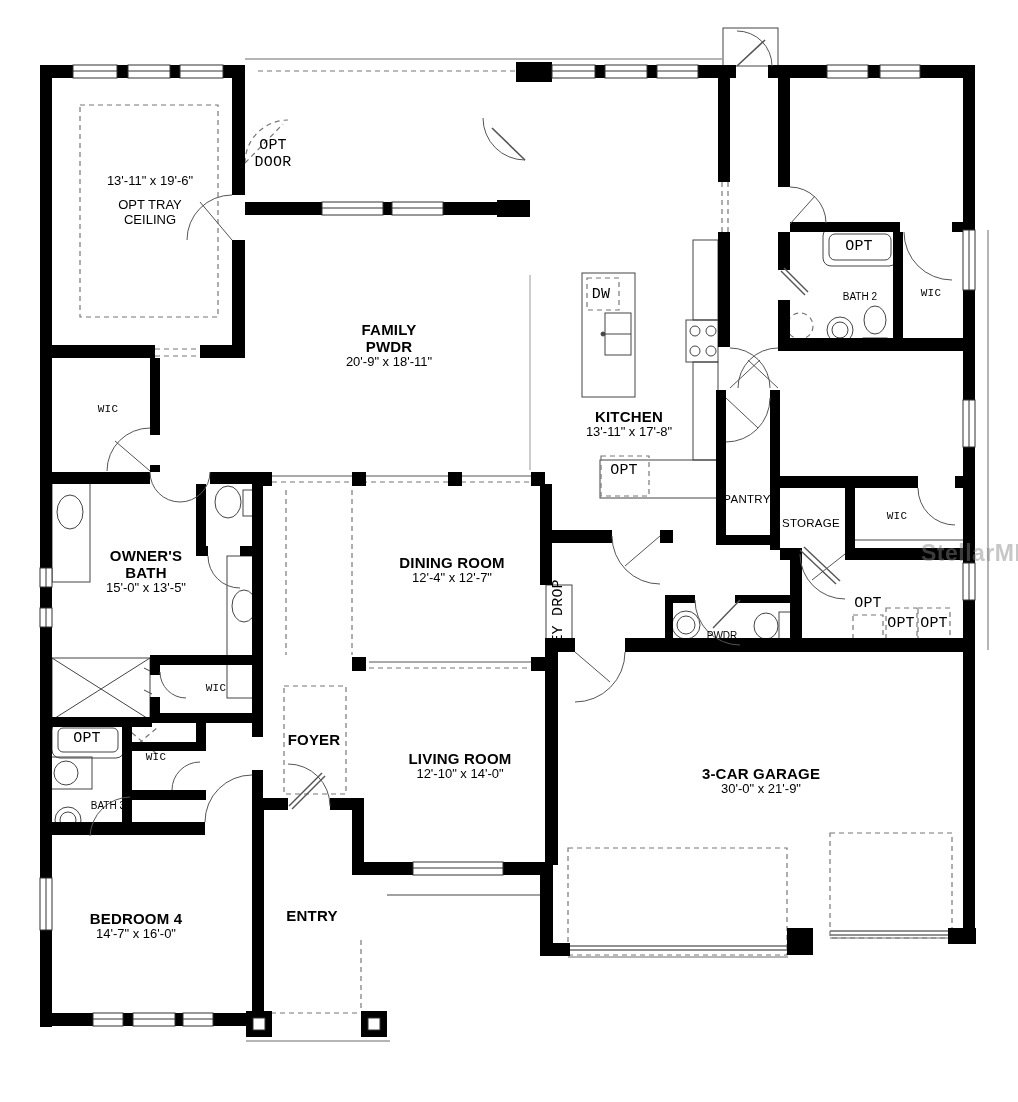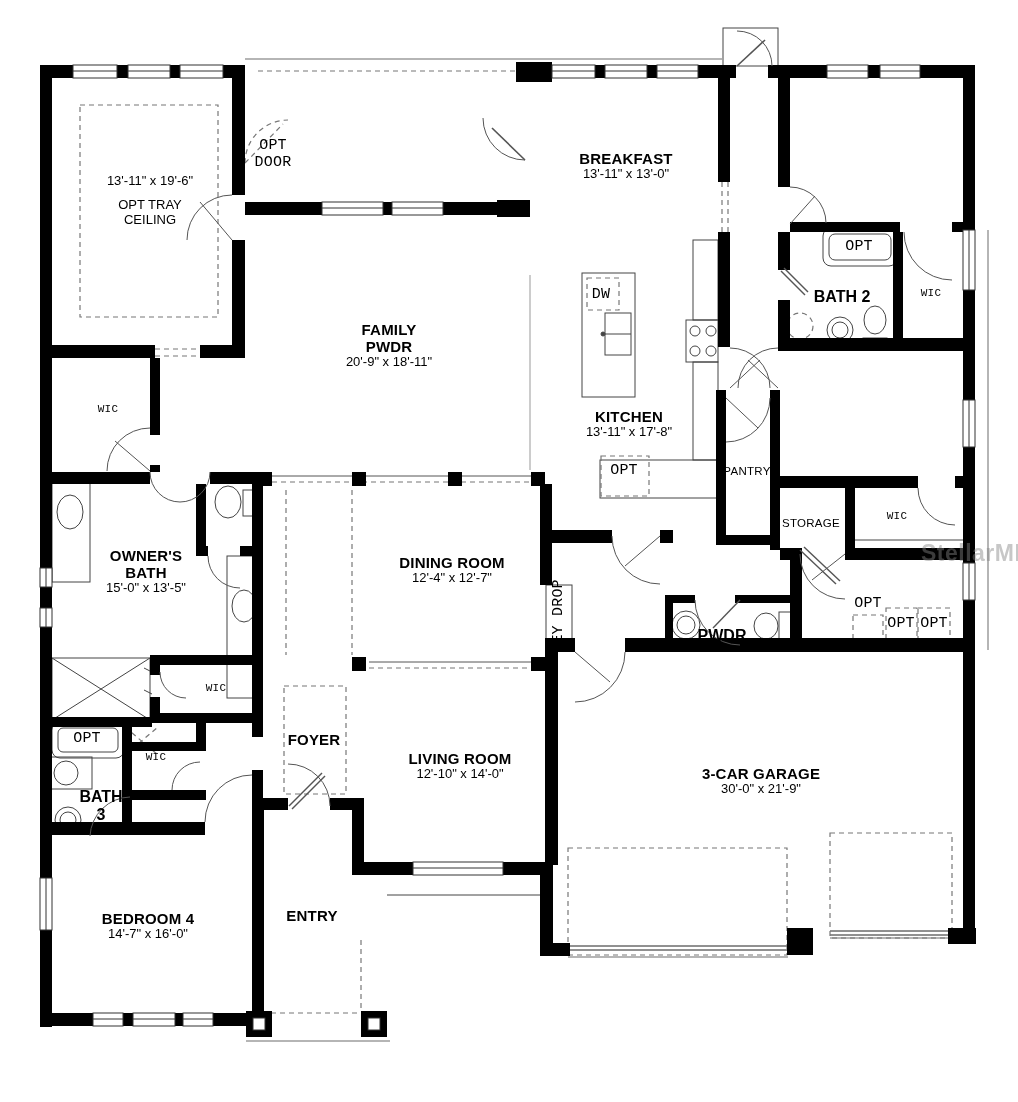--- a/index.html
+++ b/index.html
@@ -2,21 +2,21 @@
 <html><head>
 <meta charset="utf-8">
 <style>
   html,body{margin:0;padding:0;background:#fff;}
   #plan{position:relative;width:1018px;height:1102px;background:#fff;overflow:hidden;
         font-family:"Liberation Sans","DejaVu Sans",sans-serif;color:#000;}
   #plan svg{position:absolute;left:0;top:0;}
   .lbl{position:absolute;transform:translate(-50%,-50%);text-align:center;white-space:normal;line-height:1.14;}
   .nm{display:block;font-weight:bold;font-size:15px;letter-spacing:.2px;}
   .nm14{display:block;font-weight:bold;font-size:14px;}
-  .nm13{display:block;font-weight:bold;font-size:16px;}
+  .nm13{display:block;font-weight:normal;font-size:10px;text-align:right;}
   .dm{display:block;font-size:13px;}
   .s11{display:block;font-size:11px;letter-spacing:.3px;font-family:Liberation Mono, monospace;}
   .s12{display:block;font-size:11.5px;letter-spacing:.3px;}
   .s10{display:block;font-size:15px;letter-spacing:.2px;font-family:Liberation Mono, monospace;}
   .vert{writing-mode:vertical-rl;transform:translate(-50%,-50%) rotate(180deg);}
   #watermark{position:absolute;left:921px;top:540px;font-size:23px;font-weight:bold;
              color:rgba(130,130,130,0.45);letter-spacing:.5px;white-space:nowrap;}
 </style>
 </head>
 <body>
@@ -308,42 +308,38 @@
   </g>
 </svg>
 
   <div class="lbl" style="left:150px;top:205px;width:150px">
     <span class="dm">13'-11" x 19'-6"</span>
     <span class="dm" style="width:110px;margin:9px auto">OPT TRAY CEILING</span>
   </div>
   <div class="lbl" style="left:273px;top:154px;width:46px">
     <span class="s10">OPT DOOR</span>
   </div>
-  <div class="lbl" style="left:626px;top:166px;width:160px">
-    <span class="nm">BREAKFAST</span>
-      <span class="dm">13'-11" x 13'-0"</span>
-  </div>
   <div class="lbl" style="left:842px;top:297px;width:70px">
     <span class="nm13">BATH 2</span>
   </div>
   <div class="lbl" style="left:931px;top:293px">
     <span class="s11">WIC</span>
   </div>
   <div class="lbl" style="left:389px;top:345px;width:100px">
     <span class="nm">FAMILY PWDR</span>
       <span class="dm">20'-9" x 18'-11"</span>
   </div>
   <div class="lbl" style="left:629px;top:424px;width:140px">
     <span class="nm">KITCHEN</span>
       <span class="dm">13'-11" x 17'-8"</span>
   </div>
   <div class="lbl" style="left:601px;top:295px">
     <span class="s10">DW</span>
   </div>
-  <div class="lbl" style="left:747px;top:472px">
+  <div class="lbl" style="left:747px;top:500px">
     <span class="s12">PANTRY</span>
   </div>
   <div class="lbl" style="left:811px;top:524px">
     <span class="s12">STORAGE</span>
   </div>
   <div class="lbl" style="left:897px;top:516px">
     <span class="s11">WIC</span>
   </div>
   <div class="lbl" style="left:722px;top:636px">
     <span class="nm13">PWDR</span>
@@ -364,21 +360,21 @@
   </div>
   <div class="lbl" style="left:216px;top:688px">
     <span class="s11">WIC</span>
   </div>
   <div class="lbl" style="left:156px;top:757px">
     <span class="s11">WIC</span>
   </div>
   <div class="lbl" style="left:101px;top:806px;width:48px">
     <span class="nm13">BATH 3</span>
   </div>
-  <div class="lbl" style="left:148px;top:926px;width:170px">
+  <div class="lbl" style="left:136px;top:926px;width:170px">
     <span class="nm">BEDROOM 4</span>
       <span class="dm">14'-7" x 16'-0"</span>
   </div>
   <div class="lbl" style="left:314px;top:740px">
     <span class="nm">FOYER</span>
   </div>
   <div class="lbl" style="left:460px;top:766px;width:120px">
     <span class="nm">LIVING ROOM</span>
       <span class="dm">12'-10" x 14'-0"</span>
   </div>

